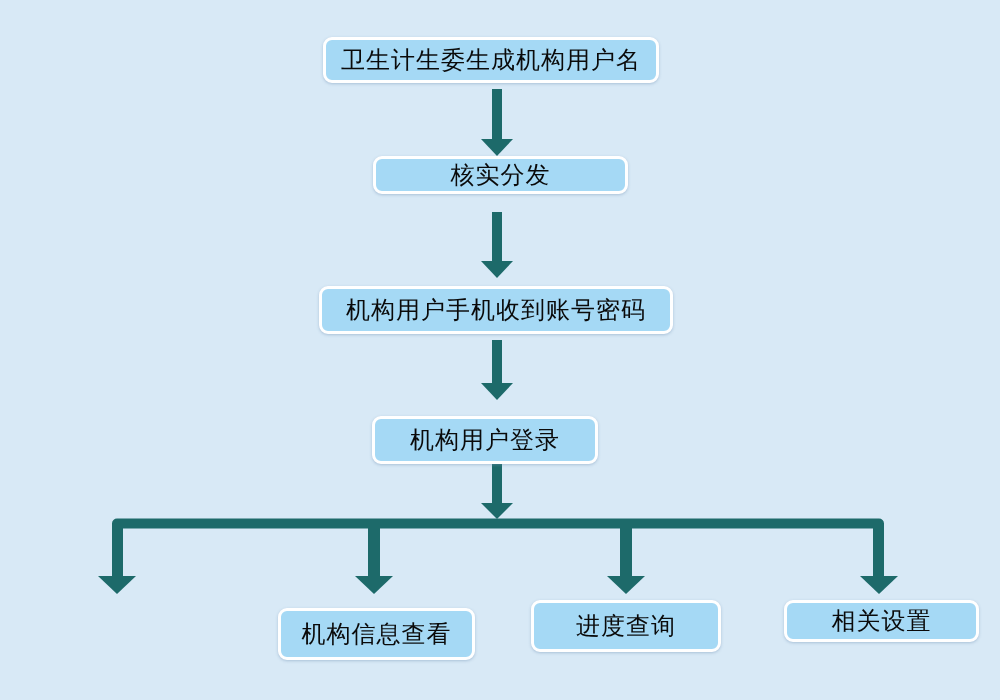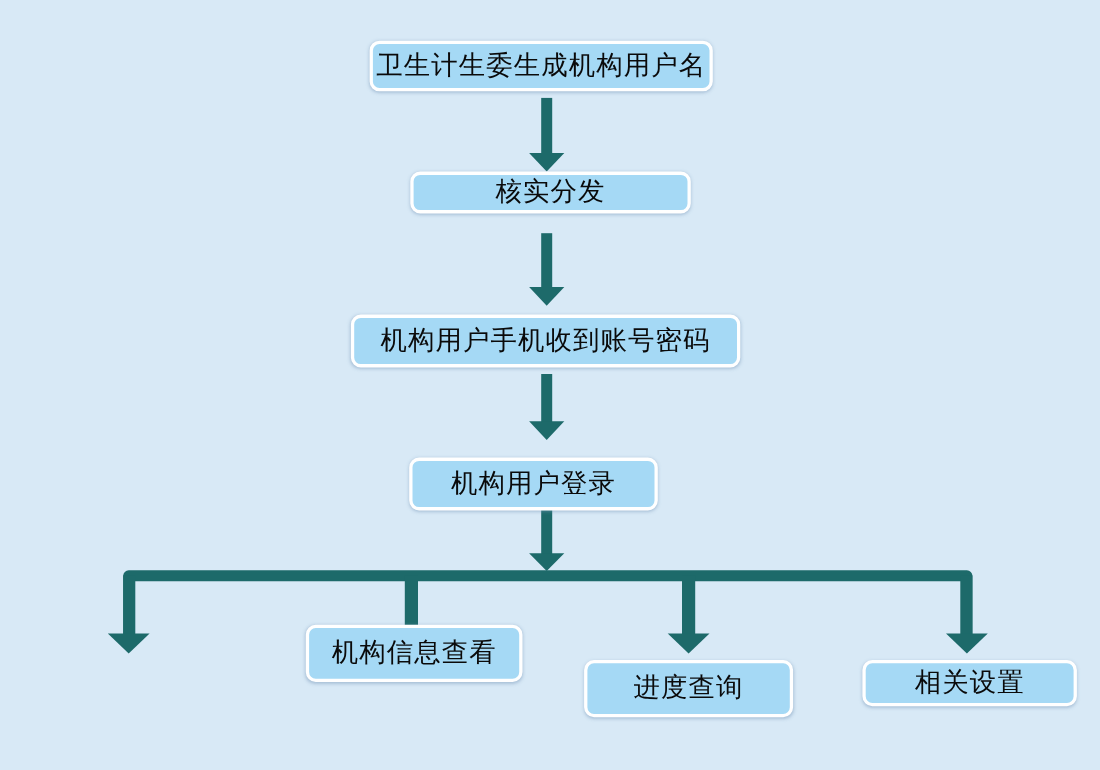--- a/index.html
+++ b/index.html
@@ -80,38 +80,38 @@
       <rect class="edge-shape" x="368" y="523" width="12" height="56"></rect>
       <rect class="edge-shape" x="620" y="523" width="12" height="56"></rect>
       <rect class="edge-shape" x="873" y="523" width="11" height="56"></rect>
       <polygon class="edge-shape" points="98,576 136,576 117,594"></polygon>
       <polygon class="edge-shape" points="355,576 393,576 374,594"></polygon>
       <polygon class="edge-shape" points="607,576 645,576 626,594"></polygon>
       <polygon class="edge-shape" points="860,576 898,576 879,594"></polygon>
     </g>
   </svg>
 
-  <div class="node" style="left:336px;top:37px;width:312px;height:46px">
+  <div class="node" style="left:323px;top:37px;width:336px;height:46px">
     <span class="node-label">卫生计生委生成机构用户名</span>
   </div>
 
   <div class="node" style="left:373px;top:156px;width:255px;height:38px">
     <span class="node-label">核实分发</span>
   </div>
 
   <div class="node" style="left:319px;top:286px;width:354px;height:48px">
     <span class="node-label">机构用户手机收到账号密码</span>
   </div>
 
   <div class="node" style="left:372px;top:416px;width:226px;height:48px">
     <span class="node-label">机构用户登录</span>
   </div>
 
 
-  <div class="node" style="left:278px;top:568px;width:197px;height:52px">
+  <div class="node" style="left:278px;top:608px;width:197px;height:52px">
     <span class="node-label">机构信息查看</span>
   </div>
 
   <div class="node" style="left:531px;top:600px;width:190px;height:52px">
     <span class="node-label">进度查询</span>
   </div>
 
   <div class="node" style="left:784px;top:600px;width:195px;height:42px">
     <span class="node-label">相关设置</span>
   </div>

